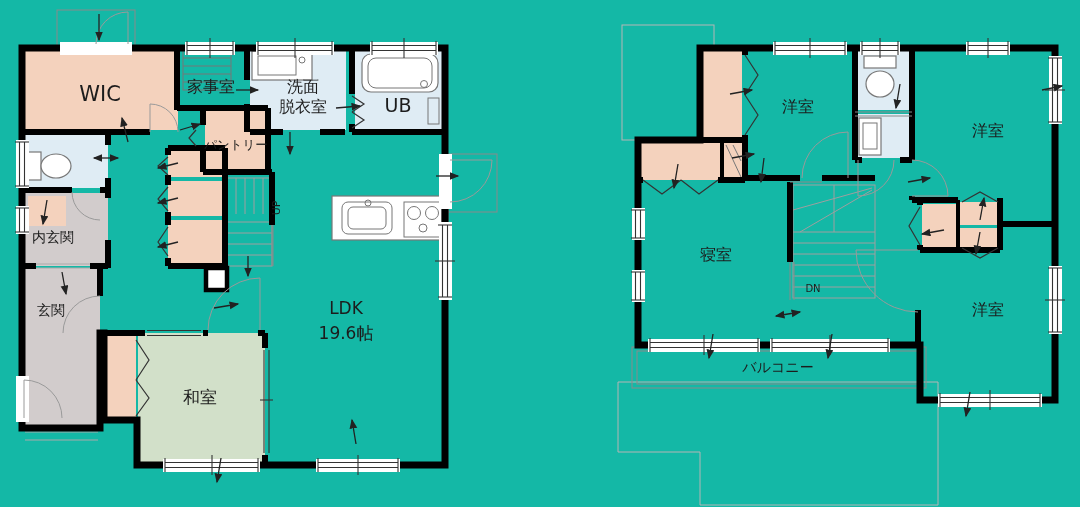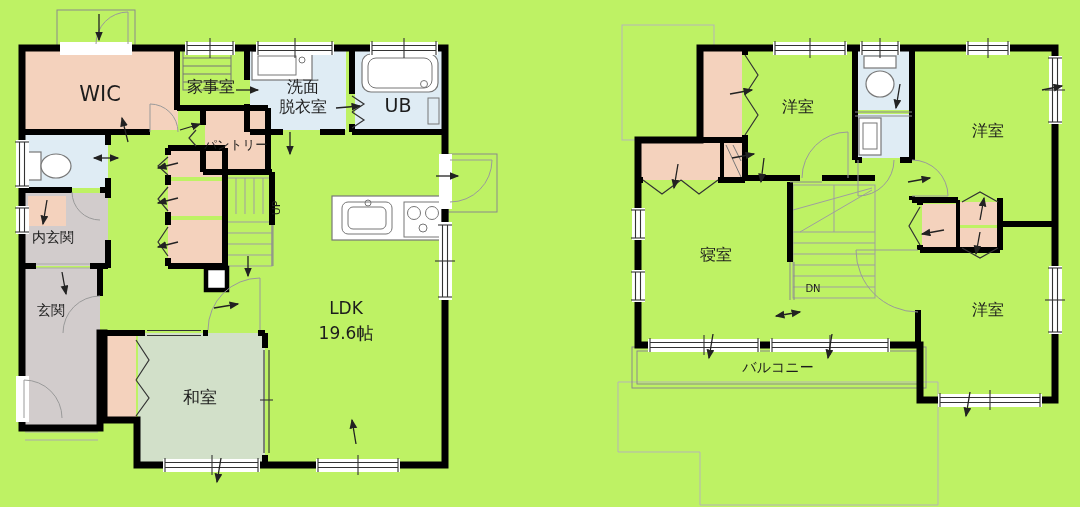--- a/index.html
+++ b/index.html
@@ -1,16 +1,16 @@
 <!DOCTYPE html>
 <html><head>
 <meta charset="utf-8">
 <style>
   html,body{margin:0;padding:0;background:#fff;}
-  .canvas{position:relative;width:1080px;height:507px;background:#bef264;overflow:hidden;
+  .canvas{position:relative;width:1080px;height:507px;background:#14b8a6;overflow:hidden;
           font-family:"DejaVu Sans",sans-serif;}
   svg text{font-family:"DejaVu Sans","Liberation Sans",sans-serif;fill:#1c1c1c;}
   .wall{fill:none;stroke:#000;stroke-width:7;}
   .iwall{fill:none;stroke:#000;stroke-width:6;}
   .swall{fill:none;stroke:#000;stroke-width:4;}
   .thin{fill:none;stroke:#8a8a8a;stroke-width:1;}
   .thin2{fill:none;stroke:#b5b5b5;stroke-width:1;}
   .fix{fill:#fff;stroke:#777;stroke-width:1.2;}
   .fixl{fill:none;stroke:#777;stroke-width:1;}
   .cut{fill:#fff;stroke:none;}

